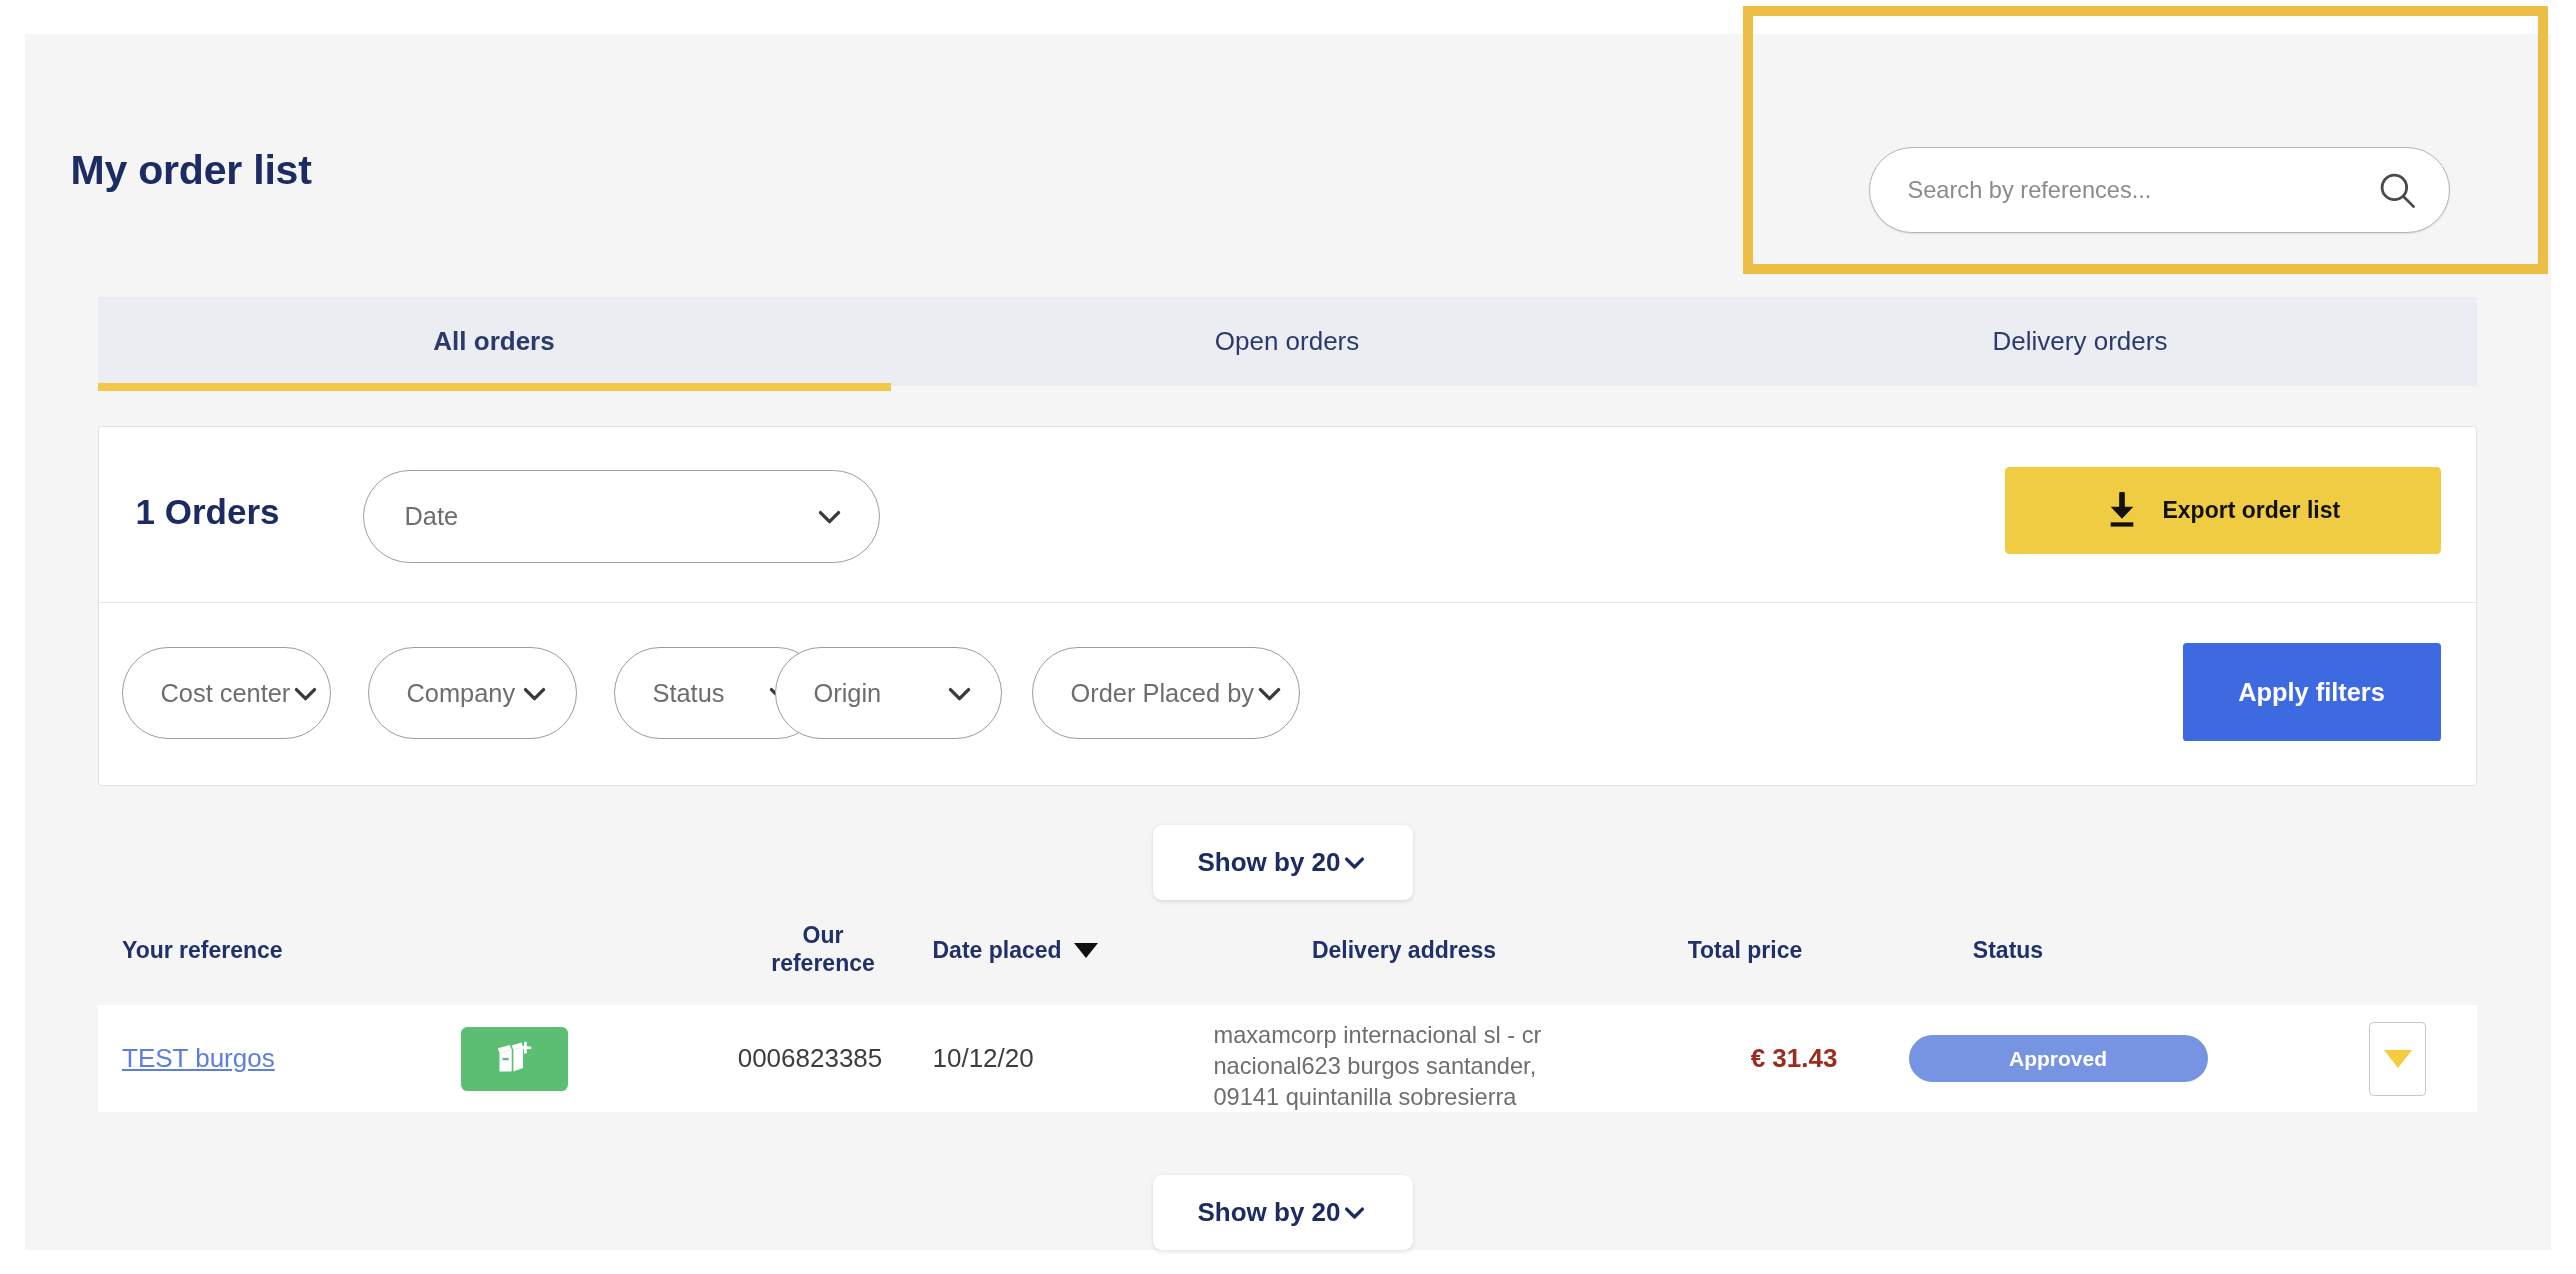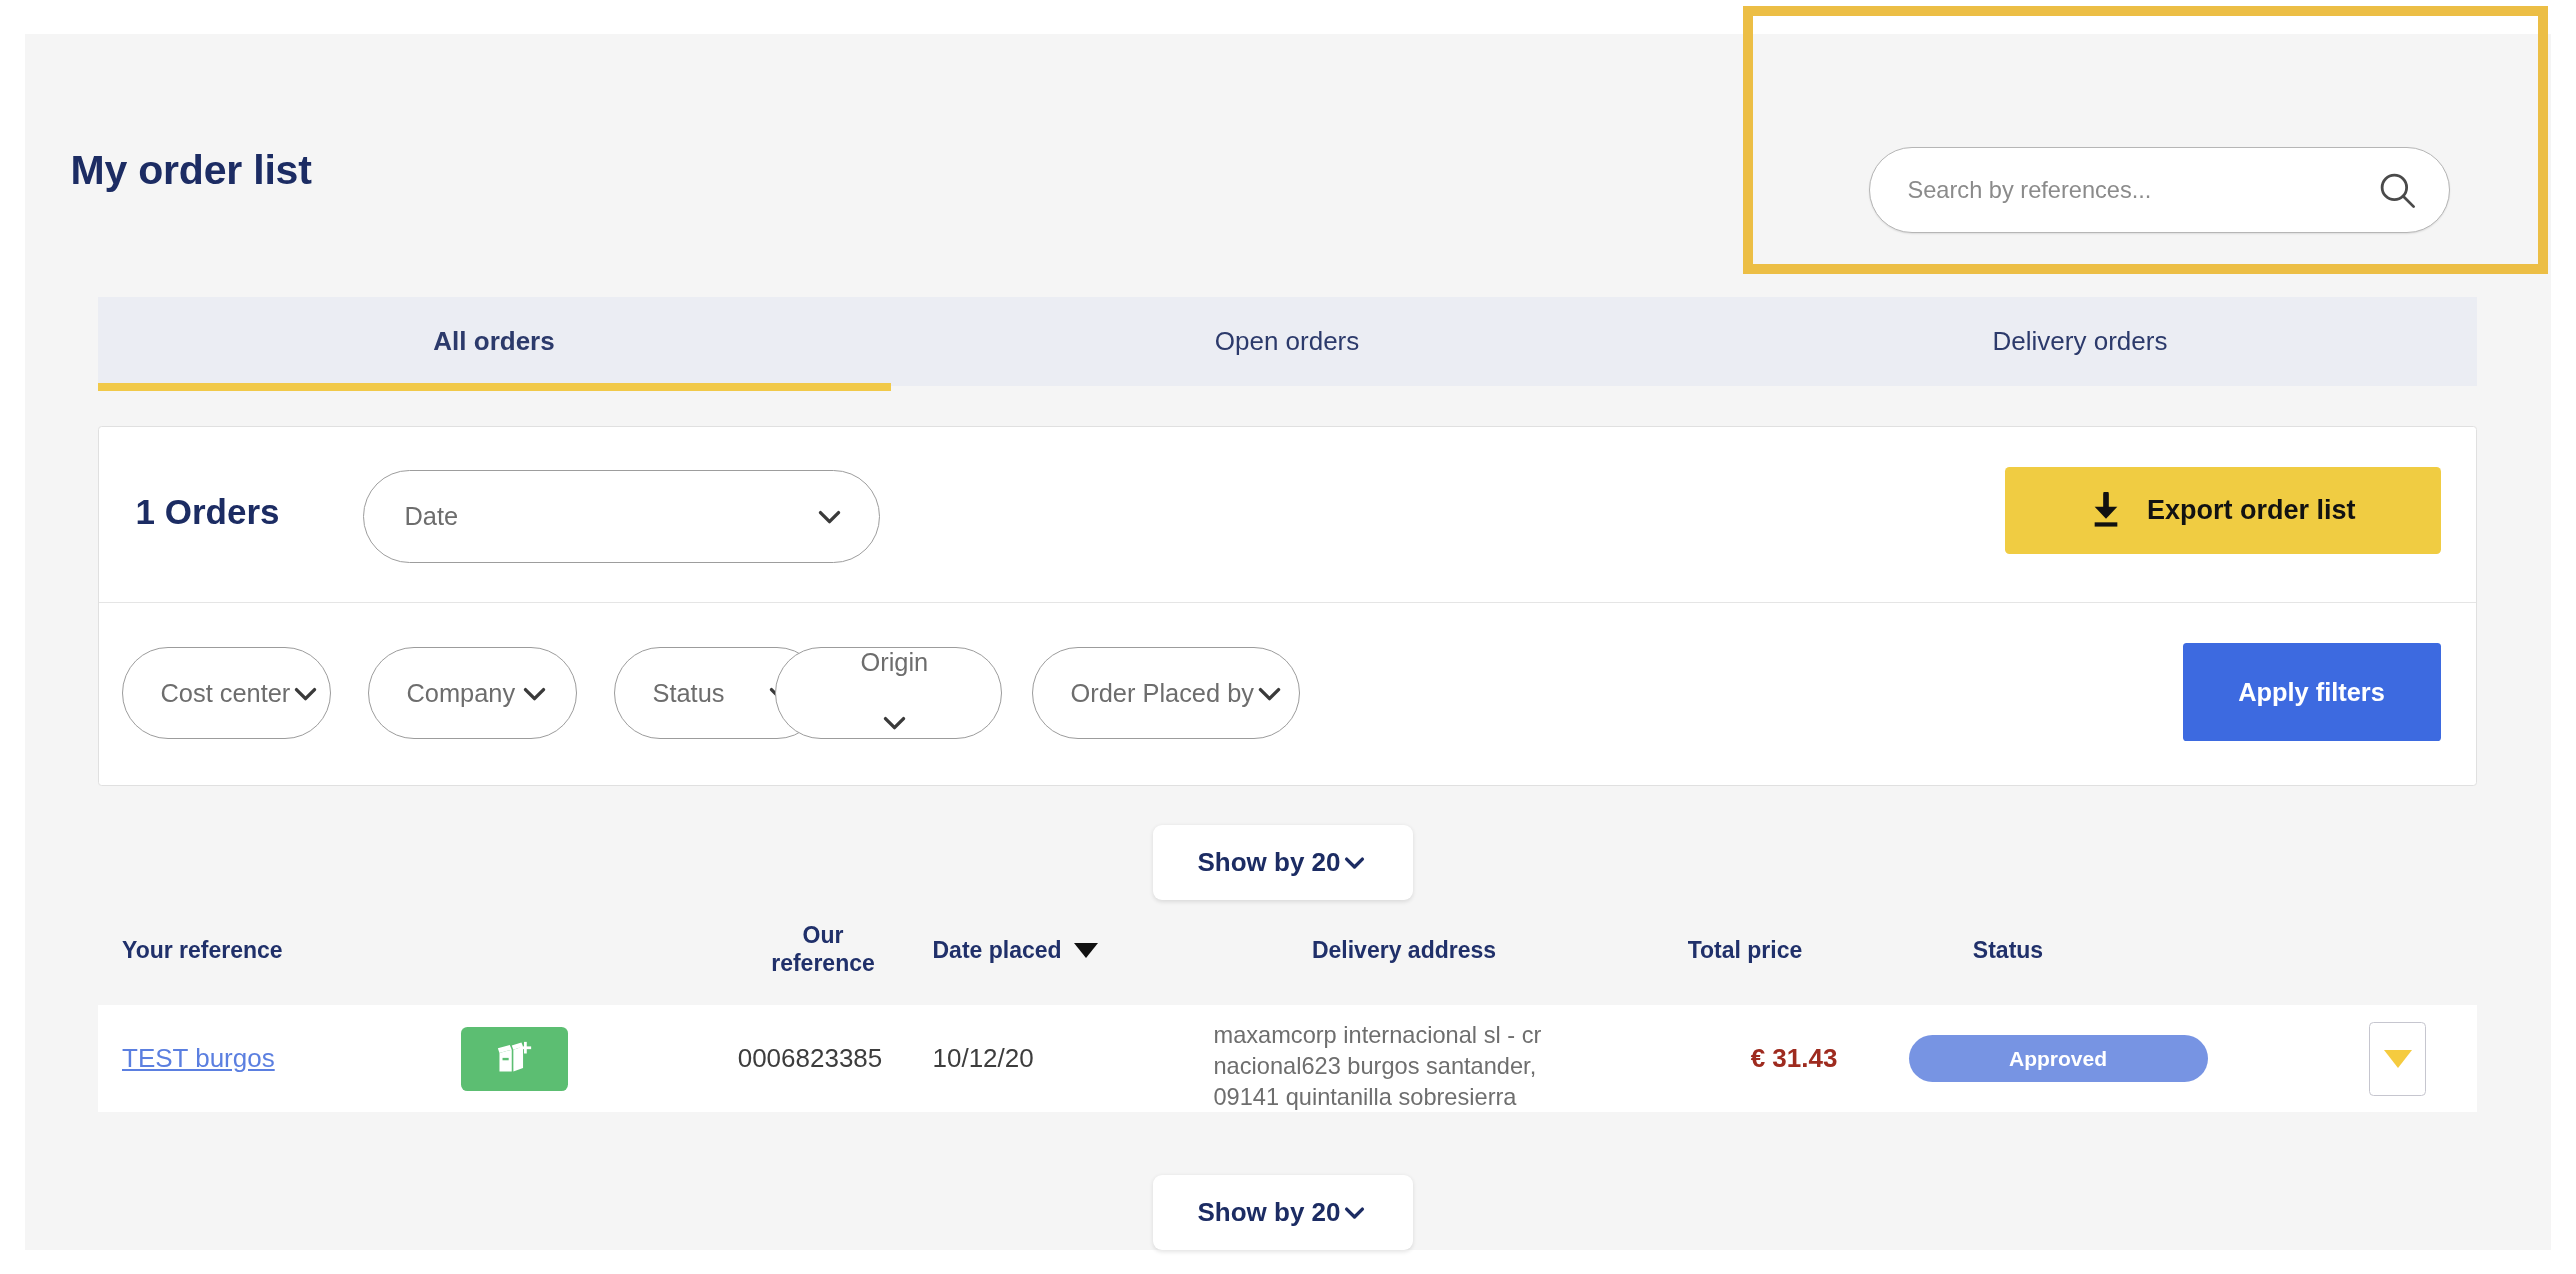--- a/index.html
+++ b/index.html
@@ -102,21 +102,21 @@
     cursor: pointer;
   }
   .date-select .lbl { flex: 1; font-size: 25.4px; color: #6d6d6d; }
   .export-btn {
     position: absolute; right: 35px; top: 40px;
     width: 436px; height: 87px;
     background: #f0cc42; border: 0; border-radius: 4.5px;
     display: flex; align-items: center; justify-content: center;
     gap: 23.6px; cursor: pointer;
     font-family: "Liberation Sans", sans-serif;
-    font-size: 27px; font-weight: 700; color: #121212;
+    font-size: 23px; font-weight: 700; color: #121212;
   }
 
   .filter-bottom { position: relative; height: 183px; }
   .pill-select {
     position: absolute; top: 44px; height: 92px;
     border: 1.8px solid #9c9c9c; border-radius: 47px;
     background: #fff;
     display: flex; align-items: center;
     padding: 0 25.4px 0 38px;
     cursor: pointer;
@@ -279,21 +279,21 @@
         <svg class="chev" viewBox="0 0 24 24" fill="none" stroke="#3a3a3a" stroke-width="2.6" stroke-linecap="round" stroke-linejoin="round">
             <polyline points="5,9 12,16 19,9"></polyline>
           </svg>
       </div>
       <div class="pill-select" style="left:515px; width:209px;">
         <span class="lbl">Status</span>
         <svg class="chev" viewBox="0 0 24 24" fill="none" stroke="#3a3a3a" stroke-width="2.6" stroke-linecap="round" stroke-linejoin="round">
             <polyline points="5,9 12,16 19,9"></polyline>
           </svg>
       </div>
-      <div class="pill-select" style="left:912px; width:227px; transform:translateX(-236px);flex-direction:column;">
+      <div class="pill-select" style="left:912px; width:227px; transform:translateX(-236px);">
         <span class="lbl">Origin</span>
         <svg class="chev" viewBox="0 0 24 24" fill="none" stroke="#3a3a3a" stroke-width="2.6" stroke-linecap="round" stroke-linejoin="round">
             <polyline points="5,9 12,16 19,9"></polyline>
           </svg>
       </div>
       <div class="pill-select" style="left:1169px; width:268px; transform:translateX(-236px);">
         <span class="lbl">Order Placed by</span>
         <svg class="chev" viewBox="0 0 24 24" fill="none" stroke="#3a3a3a" stroke-width="2.6" stroke-linecap="round" stroke-linejoin="round">
             <polyline points="5,9 12,16 19,9"></polyline>
           </svg>

